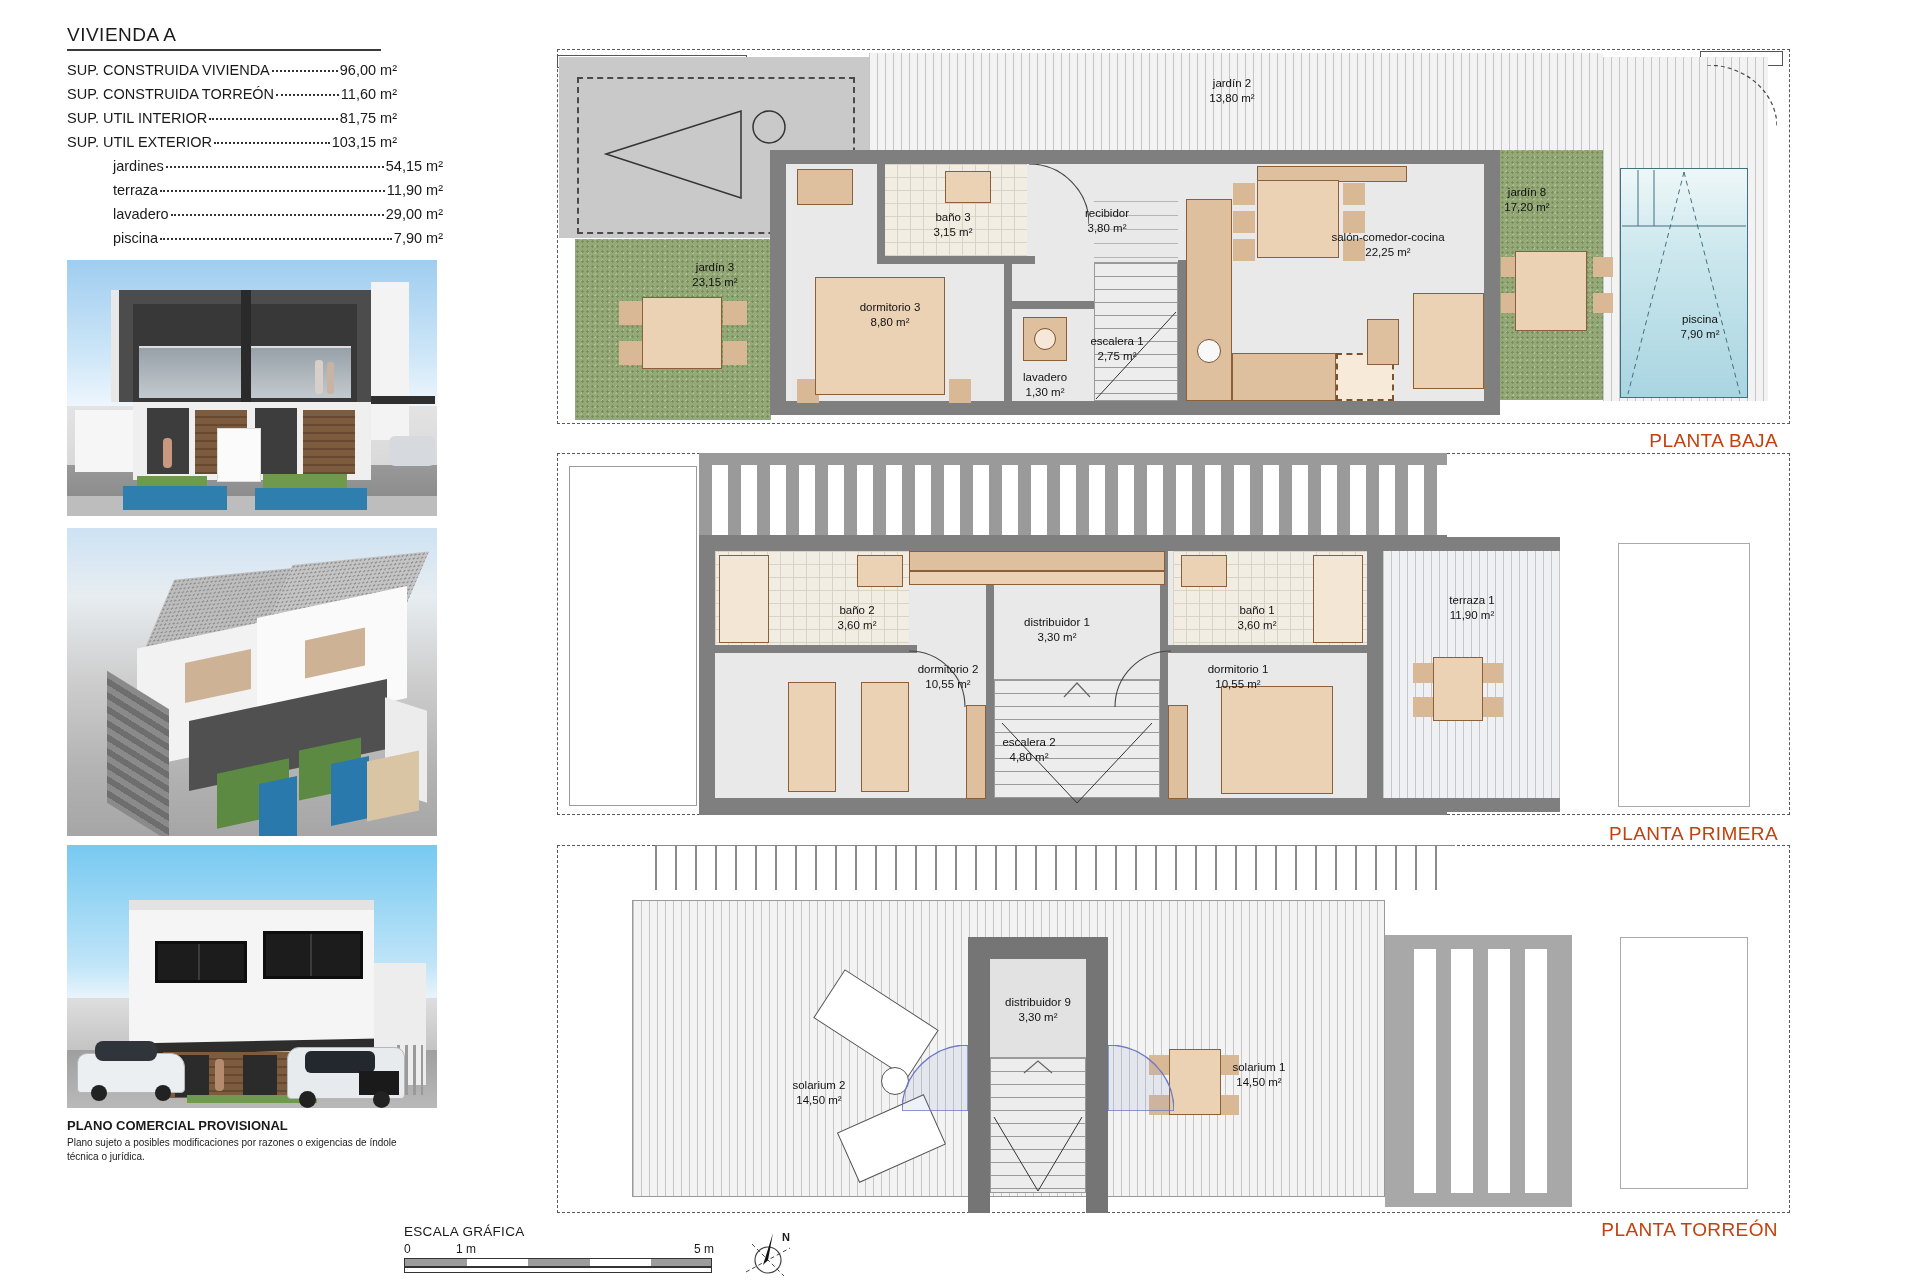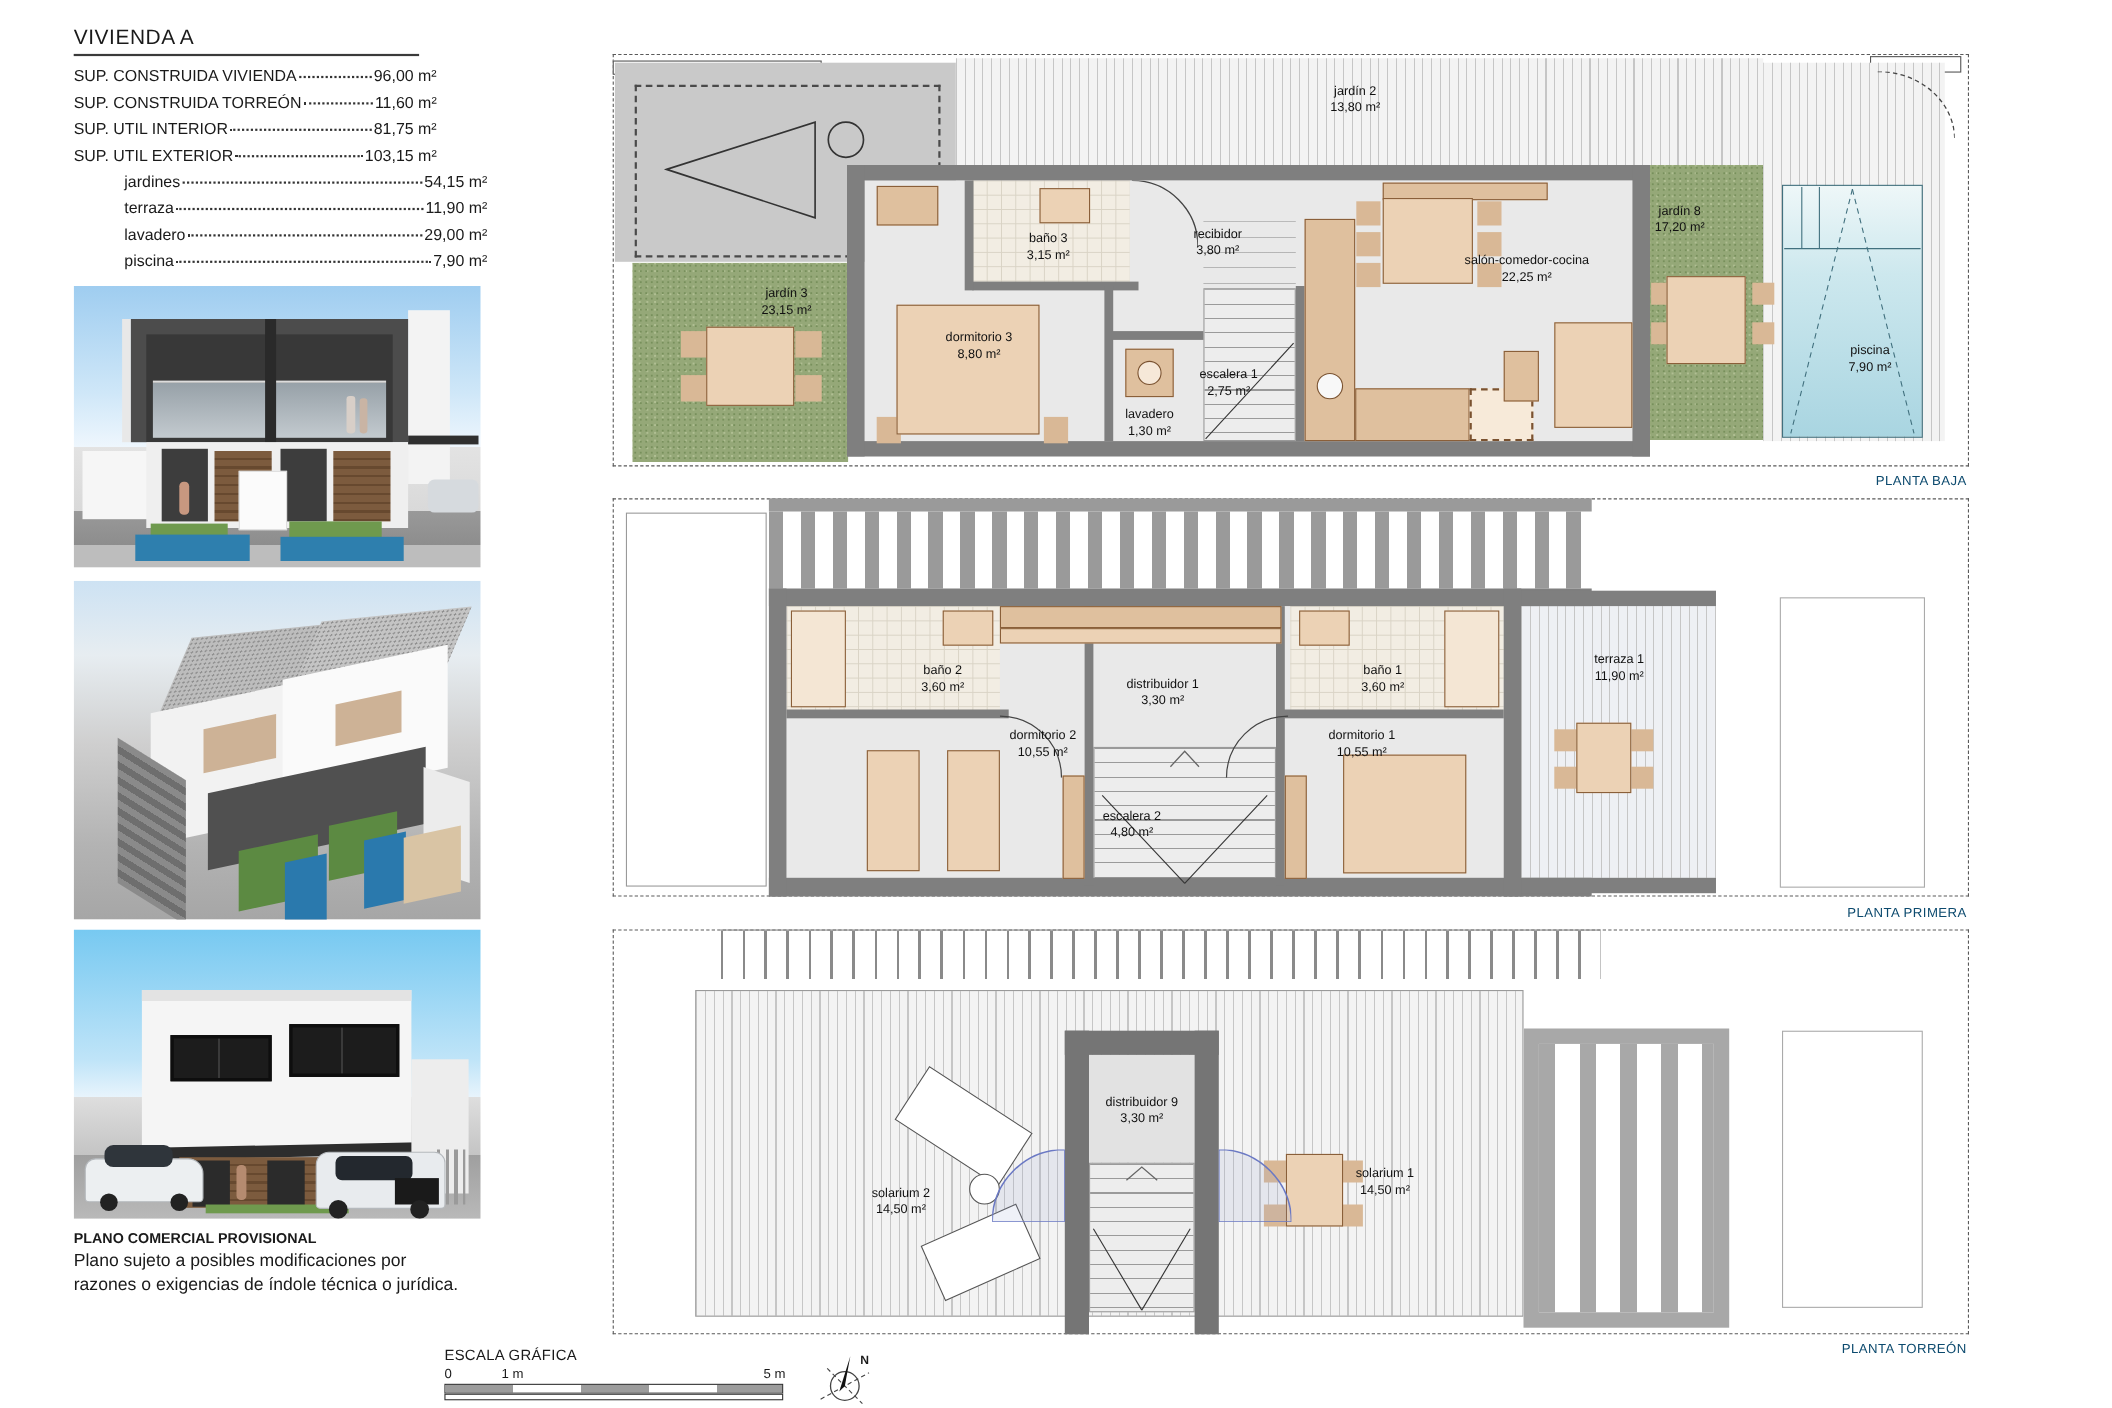--- a/index.html
+++ b/index.html
@@ -21,31 +21,31 @@
   .tile{position:absolute;background:#f2ede3;background-image:linear-gradient(#d9d3c5 1px,transparent 1px),linear-gradient(90deg,#d9d3c5 1px,transparent 1px);background-size:13px 13px}
   .stripesV{position:absolute;background-color:#f3f3f3;background-image:repeating-linear-gradient(90deg,#c6c6c6 0 1px,transparent 1px 8px)}
   .garden{position:absolute;background-color:#95a878;background-image:radial-gradient(#78905c 1.2px,transparent 1.2px),radial-gradient(#b0bf93 1px,transparent 1px);background-size:5px 5px,7px 7px;background-position:0 0,3px 4px}
   .furn{position:absolute;background:#ecd2b5;border:1px solid #8a5f39;z-index:12}
   .furn2{position:absolute;background:#dfc09e;border:1px solid #8a5f39;z-index:12}
   .chairs{position:absolute;background:#d9b896;z-index:11}
   .pool{position:absolute;border:1px solid #41707e;background:linear-gradient(180deg,#eef7f8 0%,#cde8ee 35%,#a9d5e1 100%);z-index:5}
   .stair{position:absolute;background:#ededed;background-image:repeating-linear-gradient(180deg,#9a9a9a 0 1px,transparent 1px 13px);border:1px solid #9a9a9a;z-index:8}
   .stairDash{position:absolute;background-image:repeating-linear-gradient(180deg,rgba(130,130,130,.5) 0 1px,transparent 1px 14px);z-index:8}
   .room-label{position:absolute;transform:translate(-50%,-50%);text-align:center;font-size:11.5px;line-height:1.3;white-space:nowrap;z-index:30;color:#111}
-  .caption{position:absolute;right:2px;font-size:12px;letter-spacing:.4px;color:#0c4a6e;white-space:nowrap}
+  .caption{position:absolute;right:12px;font-size:19px;letter-spacing:.4px;color:#c2410c;white-space:nowrap}
   .plot{position:absolute;background:#fff;border:1px solid #9a9a9a}
   .bars2{position:absolute;background-image:repeating-linear-gradient(90deg,#9a9a9a 0 13px,transparent 13px 29px)}
   .comb{position:absolute;border-top:1px solid #8a8a8a;background-image:repeating-linear-gradient(90deg,#8a8a8a 0 2px,transparent 2px 20px)}
   .perg3{position:absolute;border:14px solid #a8a8a8;background:#fff;z-index:9}
   .perg3bars{position:absolute;inset:0;background-image:repeating-linear-gradient(90deg,#a8a8a8 0 15px,transparent 15px 37px)}
   .arcsvg{position:absolute;z-index:25}
   .wood{background:repeating-linear-gradient(180deg,#7c5b3e 0 6px,#67492f 6px 8px)}
   
   .disc-title{font-size:13px;font-weight:bold;margin-bottom:3px}
-  .disc-body{font-size:16px;line-height:1.4;width:352px}
+  .disc-body{font-size:10px;line-height:1.4;width:352px}
   .sb-title{font-size:13.5px;letter-spacing:.3px}
   .sb-tick{position:absolute;font-size:12px}
   .sb-bar{position:absolute;height:9px;width:308px;border:1px solid #333;background:repeating-linear-gradient(90deg,#9c9c9c 0 61.6px,#ffffff 61.6px 123.2px)}
   .sb-bar2{position:absolute;height:6px;width:308px;border:1px solid #333;background:#fff}
   .render{position:absolute;left:67px;width:370px;overflow:hidden}
 </style>
 </head>
 <body>
 
 <div class="sheet">

